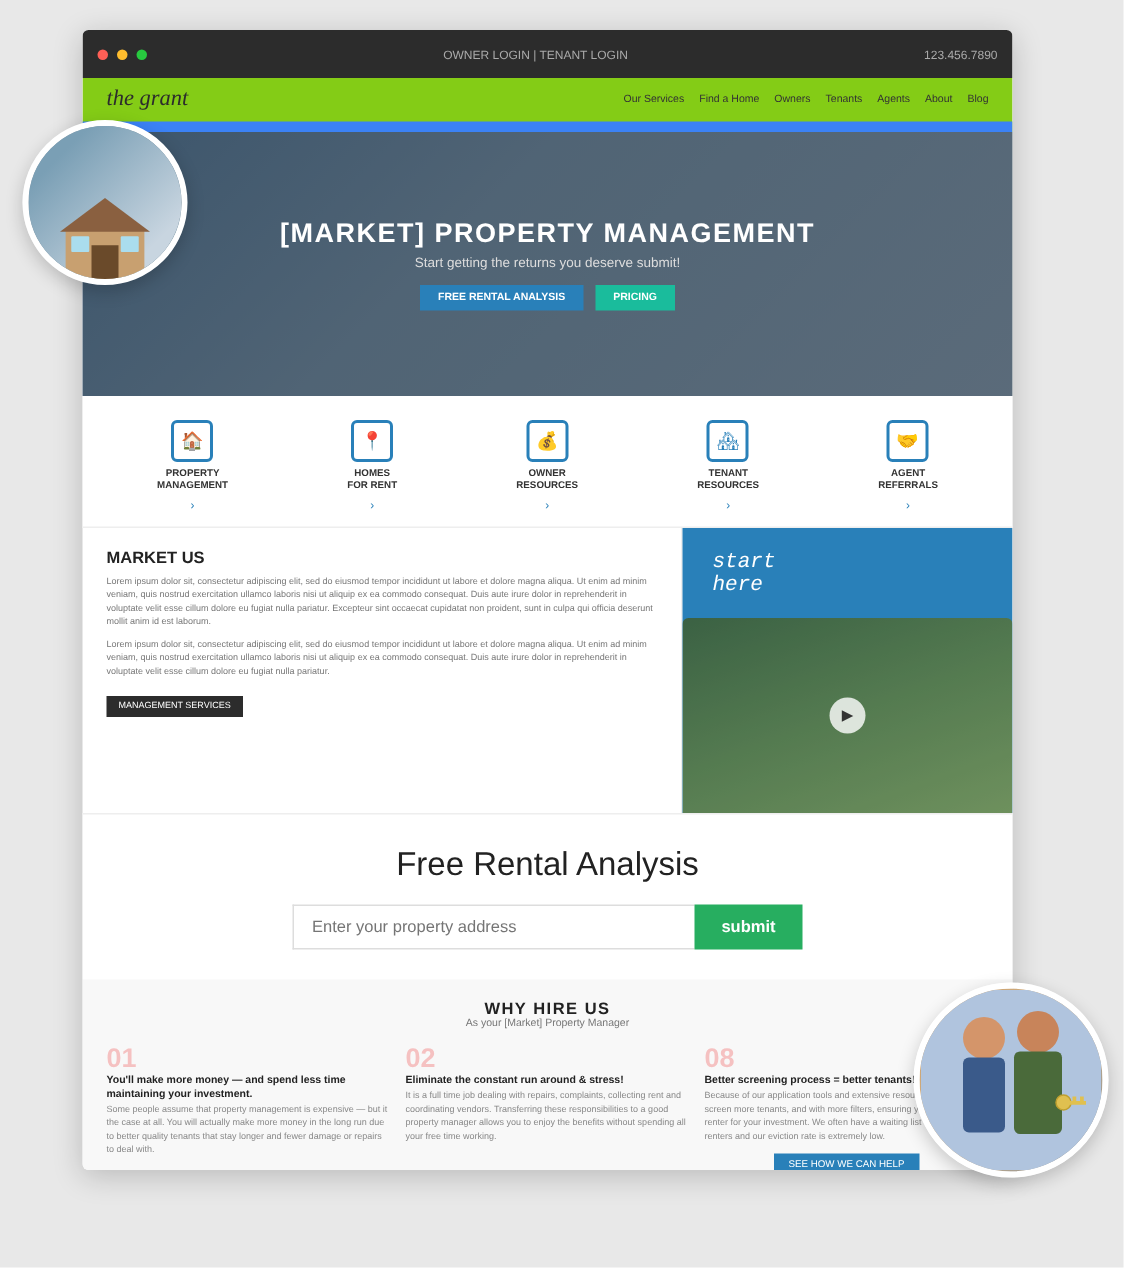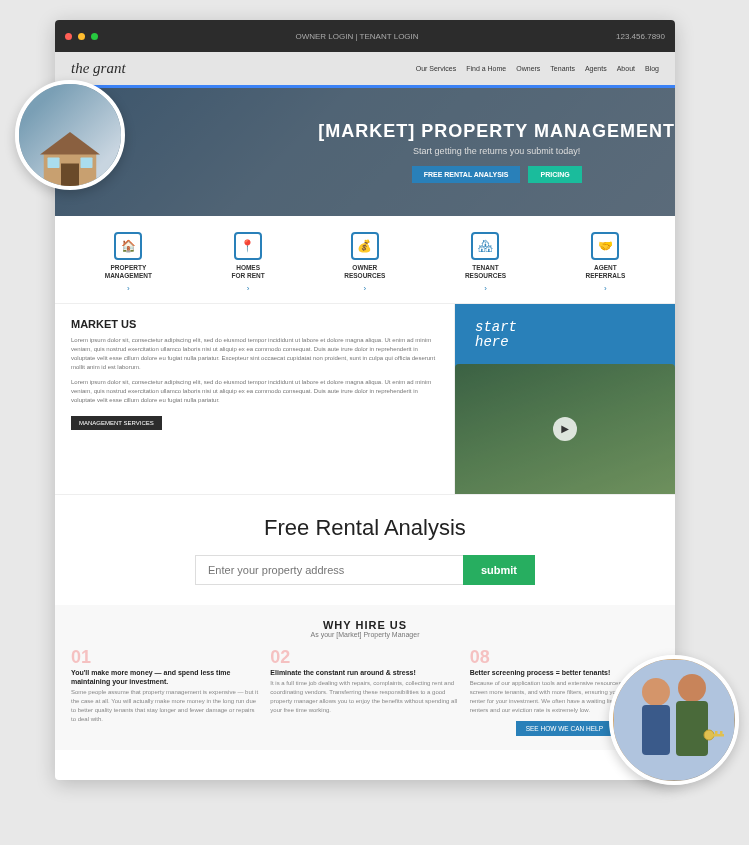--- a/index.html
+++ b/index.html
@@ -53,53 +53,53 @@
       display: flex;
       gap: 10px;
     }
     .top-bar-phone {
       color: #aaa;
       font-size: 8px;
     }
 
     
     .nav-bar {
-      background: #e5e5e5;
+      background: #84cc16;
       height: 36px;
       display: flex;
       align-items: center;
       justify-content: space-between;
       padding: 0 16px;
-      border-bottom: 3px solid #3b82f6;
+      border-bottom: 7px solid #3b82f6;
     }
     .logo {
       font-family: Georgia, serif;
       font-style: italic;
       font-size: 15px;
       color: #2c2c2c;
     }
     .nav-links {
       display: flex;
       gap: 10px;
     }
     .nav-link {
       font-size: 7px;
       color: #333;
       text-decoration: none;
     }
 
     
     .hero {
       position: relative;
-      height: 128px;
+      height: 176px;
       background: linear-gradient(rgba(0,0,0,0.45), rgba(0,0,0,0.45)),
                   linear-gradient(135deg, #4a6fa5 0%, #6b8fa5 50%, #8fa5b5 100%);
       display: flex;
       flex-direction: column;
-      align-items: flex-end;
+      align-items: center;
       justify-content: center;
       text-align: center;
       overflow: hidden;
     }
     .hero-bg {
       position: absolute;
       inset: 0;
       background: linear-gradient(135deg, #7a9fb5 0%, #b5c8d5 40%, #c8d5e0 100%);
       opacity: 0.6;
     }
@@ -445,21 +445,21 @@
       <a class="nav-link">About</a>
       <a class="nav-link">Blog</a>
     </div>
   </div>
 
   <div class="hero">
     <div class="hero-bg"></div>
     <div class="hero-overlay"></div>
     <div class="hero-content">
       <div class="hero-title">[MARKET] PROPERTY MANAGEMENT</div>
-      <div class="hero-subtitle">Start getting the returns you submit today!</div>
+      <div class="hero-subtitle">Start getting the returns you deserve submit!</div>
       <div class="hero-buttons">
         <button class="btn-primary">FREE RENTAL ANALYSIS</button>
         <button class="btn-outline">PRICING</button>
       </div>
     </div>
   </div>
 
   <div class="services-row">
     <div class="service-item">
       <div class="service-icon">🏠</div>

